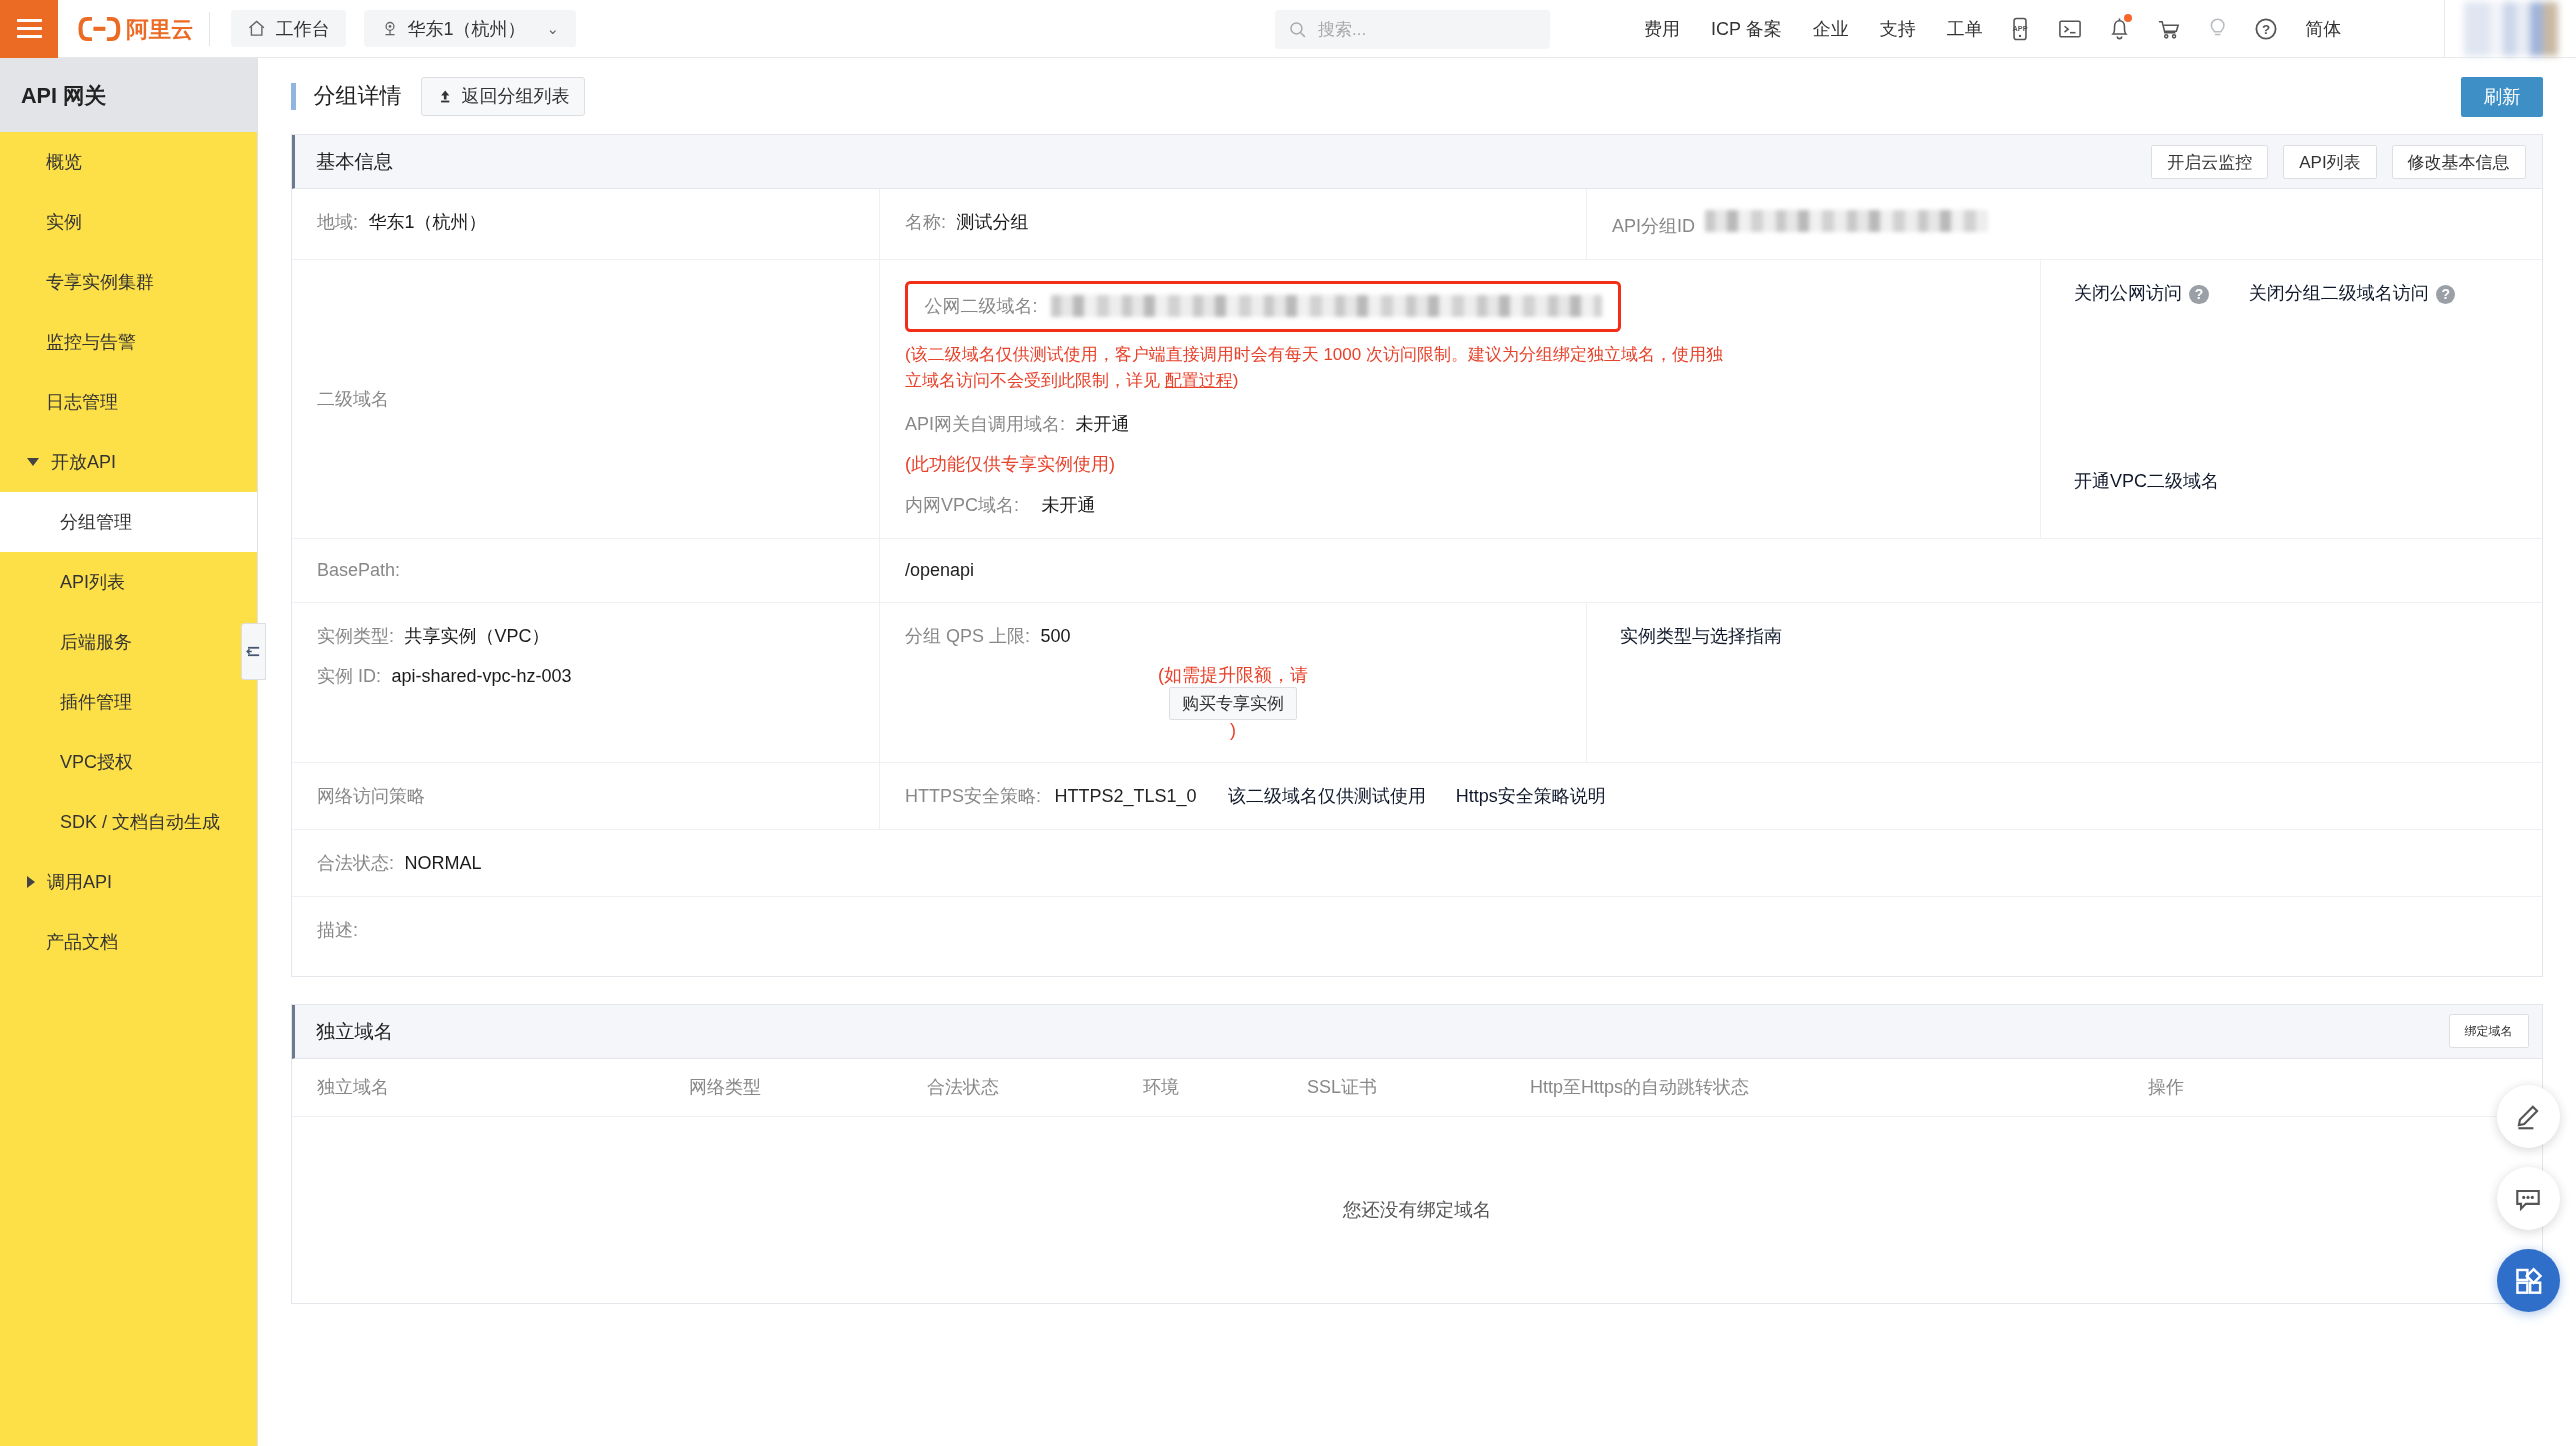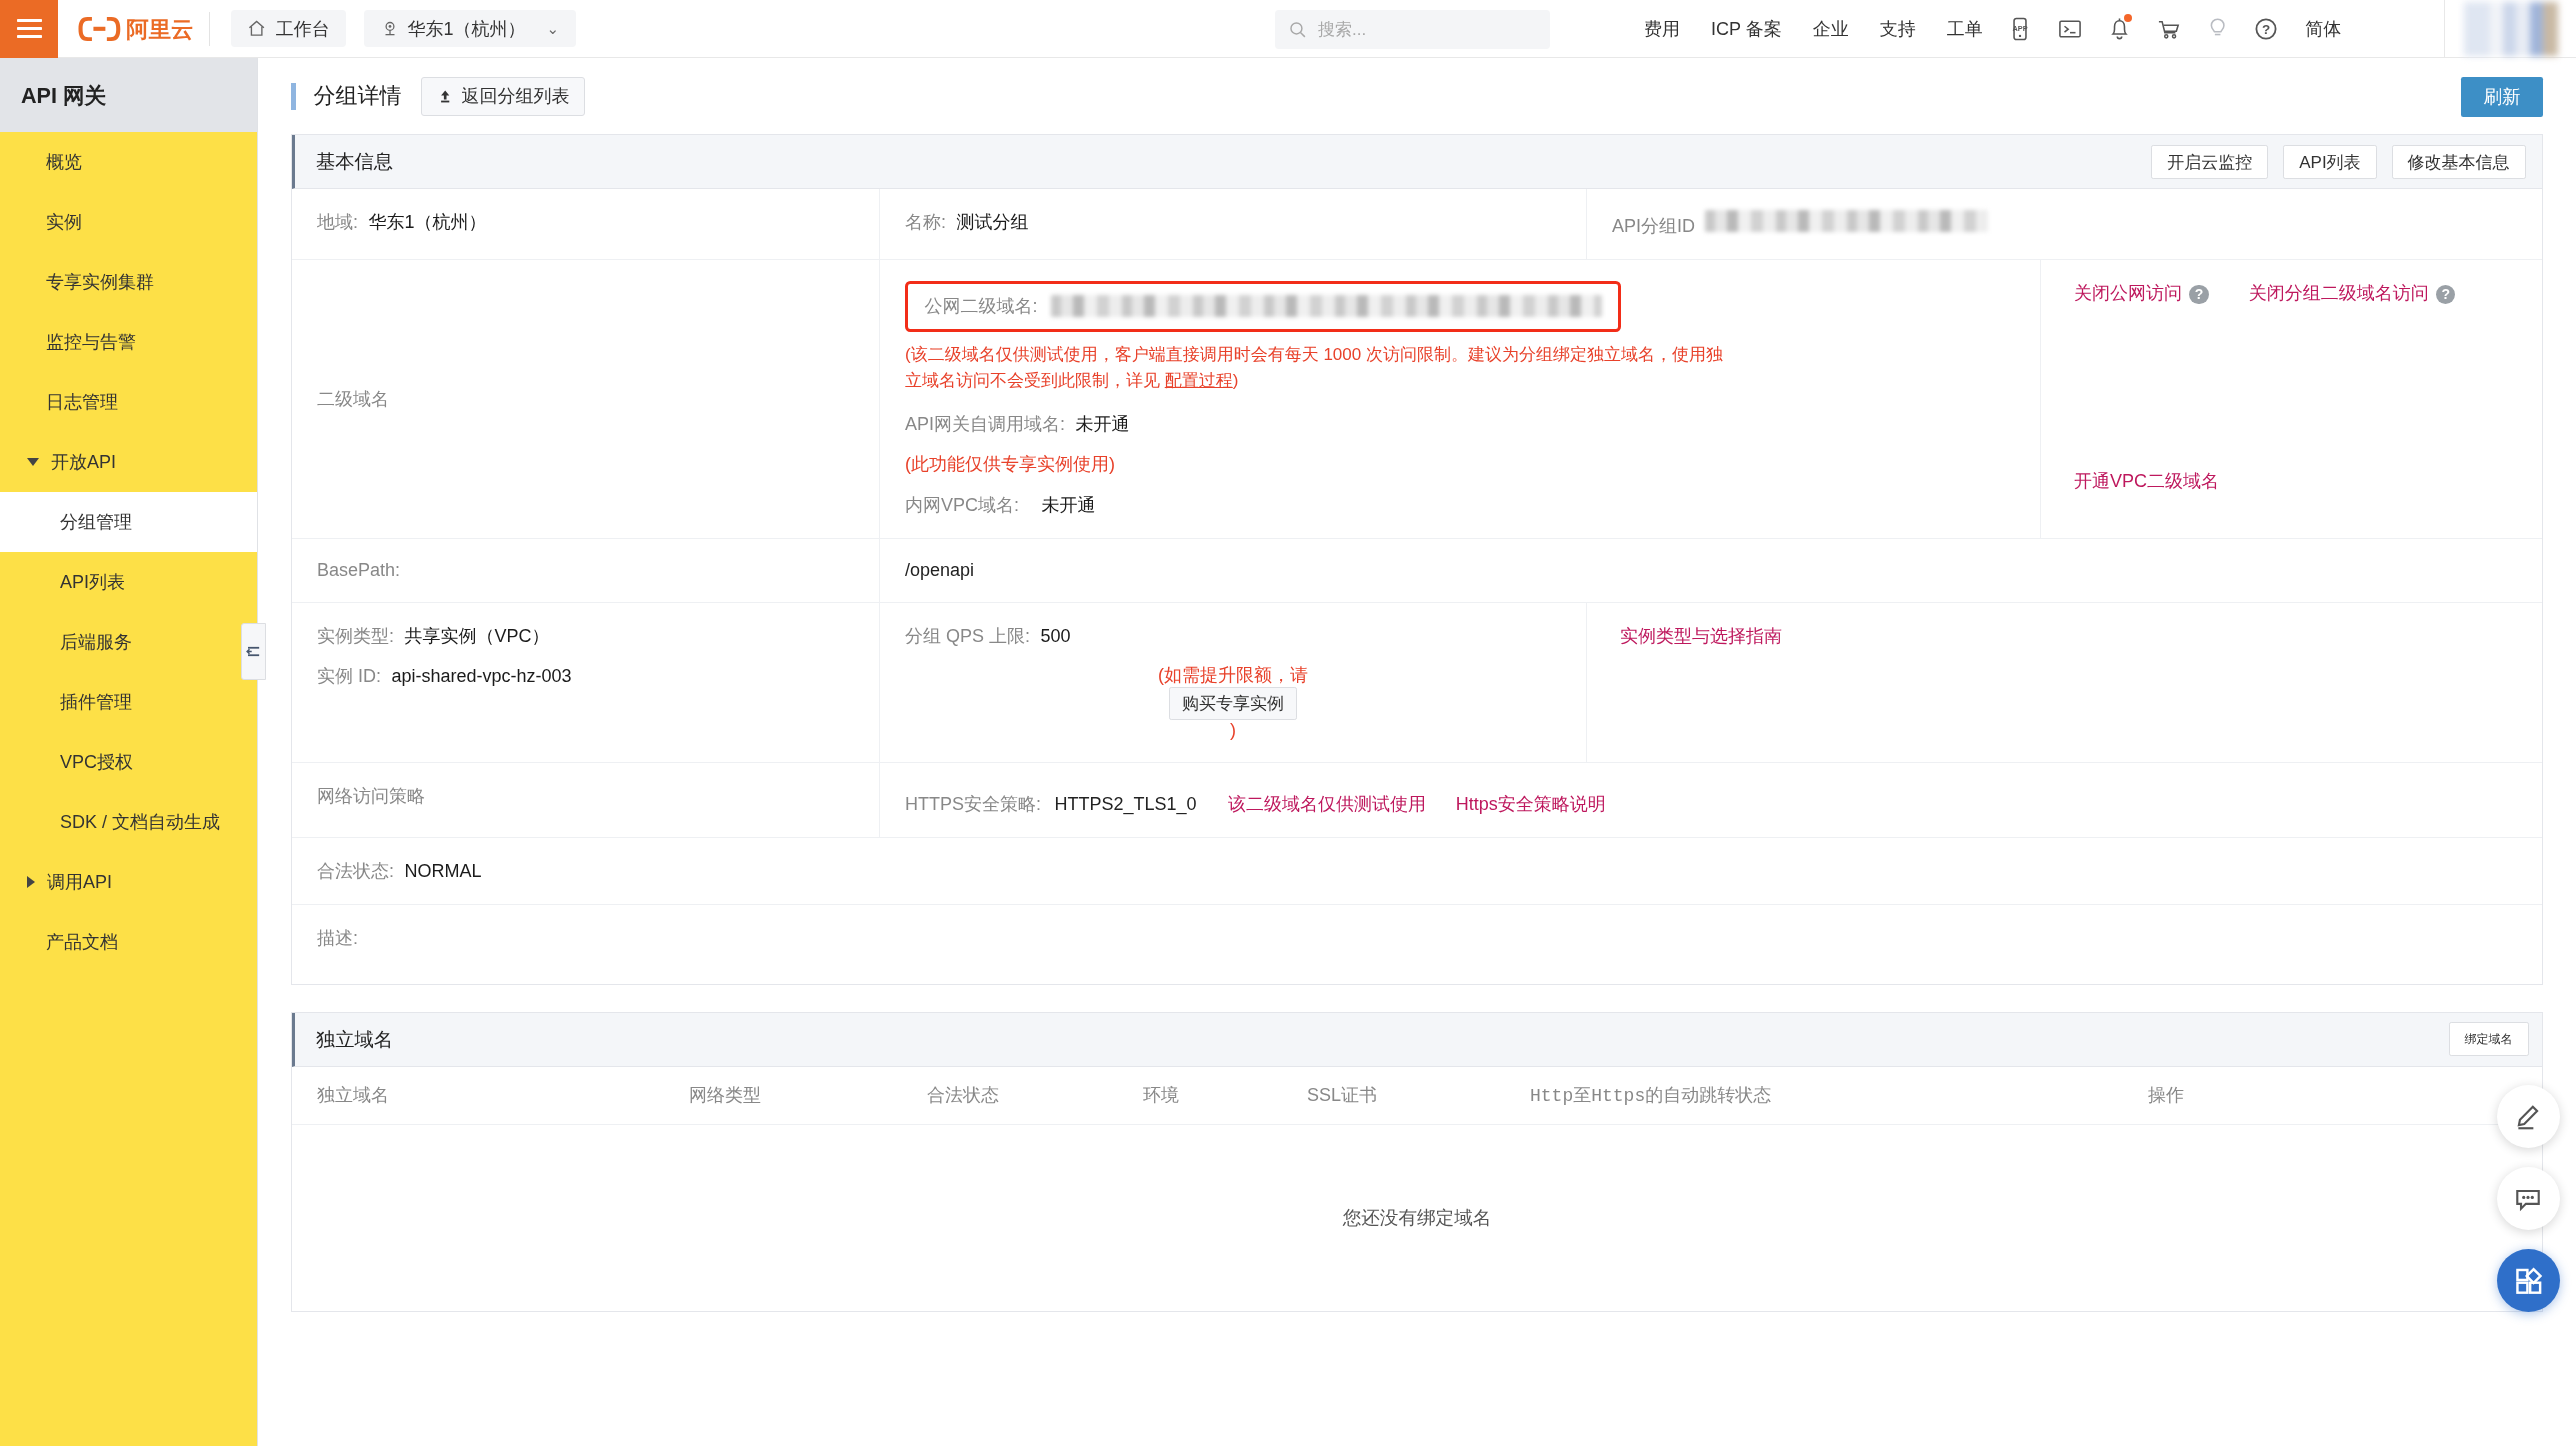--- a/index.html
+++ b/index.html
@@ -131,21 +131,21 @@
   .cell { padding: 21px 25px; font-size: 18px; color: #333; position: relative; }
   .c1 { width: 588px; flex: 0 0 588px; border-right: 0.7px solid #eef0f3; }
   .c2 { width: 707px; flex: 0 0 707px; border-right: 0.7px solid #eef0f3; }
   .c3 { flex: 1 1 auto; }
   .c-full { flex: 1 1 auto; }
   .lbl { color: #888; }
   .val { color: #222; }
   .kv { display: flex; align-items: baseline; gap: 10.4px; }
   .kv .val { font-weight: normal; color: #1b1b1b; }
   .red { color: #e8412a; }
-  .link { color: #be185d; cursor: pointer; text-decoration: none; margin-top: 8px; }
+  .link { color: #0f172a; cursor: pointer; text-decoration: none; }
   .link-u { text-decoration: underline; }
   .help-ic {
     display:inline-flex; align-items:center; justify-content:center;
     width: 19.3px; height: 19.3px; border-radius: 50%; background: #9aa0a6;
     color: #fff; font-size: 14px; margin-left: 7.4px; cursor: pointer;
     vertical-align: middle; font-weight: bold;
   }
   .blur-val {
     display: inline-block; height: 22px; border-radius: 1.5px;
     background: repeating-linear-gradient(90deg,
@@ -511,21 +511,21 @@
     <div class="card-head">
       <span class="ttl">独立域名</span>
       <button class="bind-btn">绑定域名</button>
     </div>
     <div class="tbl-head">
       <div style="flex:0 0 372px;">独立域名</div>
       <div style="flex:0 0 238px;">网络类型</div>
       <div style="flex:0 0 216px;">合法状态</div>
       <div style="flex:0 0 164px;">环境</div>
       <div style="flex:0 0 223px;">SSL证书</div>
-      <div style="flex:0 0 618px;font-family:Liberation Mono, monospace;">Http至Https的自动跳转状态</div>
+      <div style="flex:0 0 618px;">Http至Https的自动跳转状态</div>
       <div style="flex:1 1 auto;">操作</div>
     </div>
     <div class="empty-state">您还没有绑定域名</div>
   </div>
 
   <div class="fab edit">
     <svg width="30" height="30" viewBox="0 0 28 28">
       <path d="M18.5 4.5 L22.5 8.5 L10.5 20.5 L5.5 21.5 L6.5 16.5 Z" fill="none" stroke="#555" stroke-width="2"></path>
       <line x1="5" y1="24.5" x2="19" y2="24.5" stroke="#555" stroke-width="2"></line>
     </svg>

